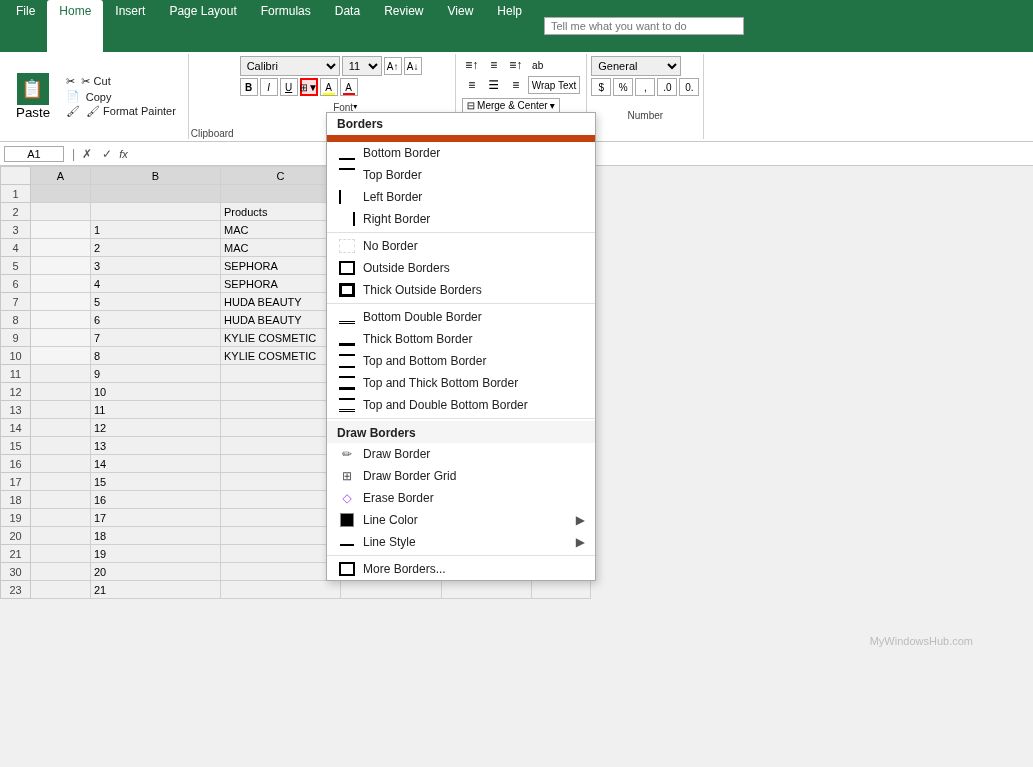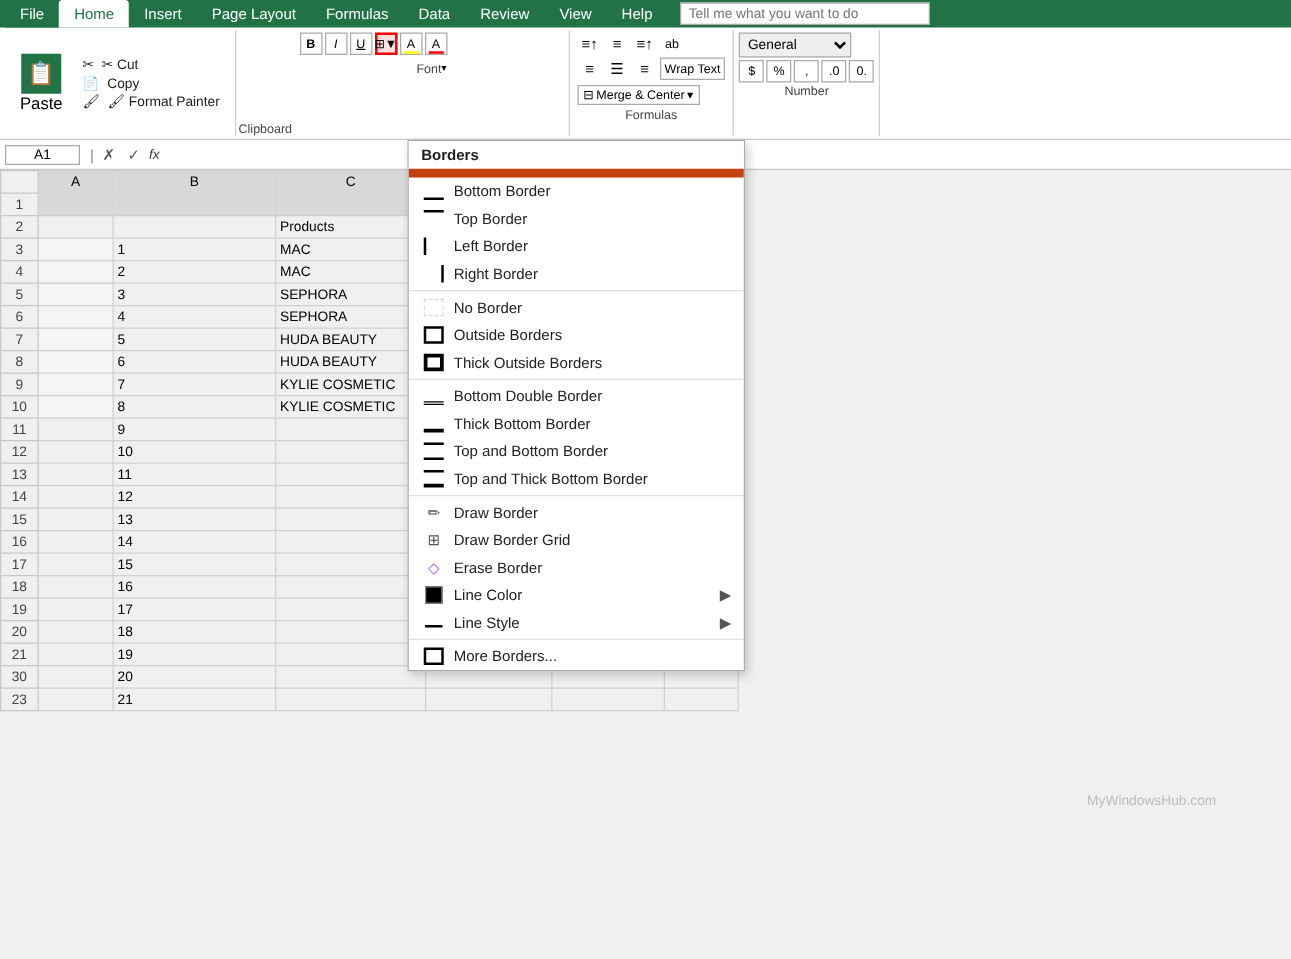--- a/index.html
+++ b/index.html
@@ -93,21 +93,21 @@
   <div class="ribbon-tabs">
     <div class="ribbon-tab file-tab">File</div>
     <div class="ribbon-tab active">Home</div>
     <div class="ribbon-tab">Insert</div>
     <div class="ribbon-tab">Page Layout</div>
     <div class="ribbon-tab">Formulas</div>
     <div class="ribbon-tab">Data</div>
     <div class="ribbon-tab">Review</div>
     <div class="ribbon-tab">View</div>
     <div class="ribbon-tab">Help</div>
-    <input type="text" style="margin: 2px 10px; padding: 2px 6px; font-size: 11px; border: 1px solid rgb(170, 170, 170); width: 200px; background: white;" placeholder="Tell me what you want to do">
+    <input type="text" style="margin: 17px 10px; padding: 2px 6px; font-size: 11px; border: 1px solid rgb(170, 170, 170); width: 200px; background: white;" placeholder="Tell me what you want to do">
   </div>
 </div>
 
 <div class="ribbon-body">
 
   <div class="clipboard-group">
     <button class="paste-btn">
       <div class="paste-icon">📋</div>
       <span>Paste</span>
     </button>
@@ -124,20 +124,30 @@
         <span>🖌</span>
         <span style="margin-left:2px;">🖌 Format Painter</span>
       </div>
     </div>
   </div>
   <div style="display:flex;flex-direction:column;align-items:center;justify-content:flex-end;padding:0 2px;">
     <span class="ribbon-group-label">Clipboard</span>
   </div>
 
   <div style="display:flex;flex-direction:column;padding:2px 4px;border-right:1px solid #d0d0d0;min-width:220px;">
+    <div class="font-row" style="margin-bottom:2px;">
+      <select class="font-select">
+        <option>Calibri</option>
+      </select>
+      <select class="size-select">
+        <option>11</option>
+      </select>
+      <button class="font-btn">A↑</button>
+      <button class="font-btn">A↓</button>
+    </div>
     <div class="font-row">
       <button class="font-btn bold-btn">B</button>
       <button class="font-btn italic-btn">I</button>
       <button class="font-btn underline-btn">U</button>
       <button class="font-btn border-btn-highlighted" style="border:2px solid red;background:#ffe0e0;">⊞▼</button>
       <button class="font-btn" style="position:relative;">A<span style="position:absolute;bottom:0;left:2px;right:2px;height:2px;background:yellow;"></span></button>
       <button class="font-btn" style="position:relative;">A<span style="position:absolute;bottom:0;left:2px;right:2px;height:2px;background:red;"></span></button>
     </div>
     <div style="display:flex;align-items:center;justify-content:center;margin-top:2px;">
       <span class="ribbon-group-label">Font</span>
@@ -174,21 +184,21 @@
     <select class="number-select">
       <option>General</option>
     </select>
     <div class="number-row">
       <button class="number-btn">$</button>
       <button class="number-btn">%</button>
       <button class="number-btn">,</button>
       <button class="number-btn">.0</button>
       <button class="number-btn">0.</button>
     </div>
-    <div style="display:flex;align-items:center;justify-content:center;margin-top:0;">
+    <div style="display:flex;align-items:center;justify-content:center;margin-top:12px;">
       <span class="ribbon-group-label">Number</span>
     </div>
   </div>
 </div>
 
 <div class="formula-bar">
   <input type="text" class="cell-ref" value="A1" style="">
   <span style="color:#888;margin:0 4px;">|</span>
   <div class="formula-icons">
     <span class="formula-icon-btn">✗</span>
@@ -498,21 +508,28 @@
         <div class="border-icon border-top-bottom"></div>
       </div>
     <span>Top and Bottom Border</span>
   </div>
   <div class="dropdown-item">
     <div class="dropdown-icon">
         <div class="border-icon border-top-thick-bottom"></div>
       </div>
     <span>Top and Thick Bottom Border</span>
   </div>
+  <div class="dropdown-item">
+    <div class="dropdown-icon">
+        <div class="border-icon border-top-double-bottom"></div>
+      </div>
+    <span>Top and Double Bottom Border</span>
+  </div>
   <div class="dropdown-separator"></div>
+  <div class="dropdown-section-label">Draw Borders</div>
   <div class="dropdown-item">
     <div class="dropdown-icon">
         <span class="draw-border-icon">✏</span>
       </div>
     <span>Draw Border</span>
   </div>
   <div class="dropdown-item">
     <div class="dropdown-icon">
         <span class="draw-border-icon">⊞</span>
       </div>

